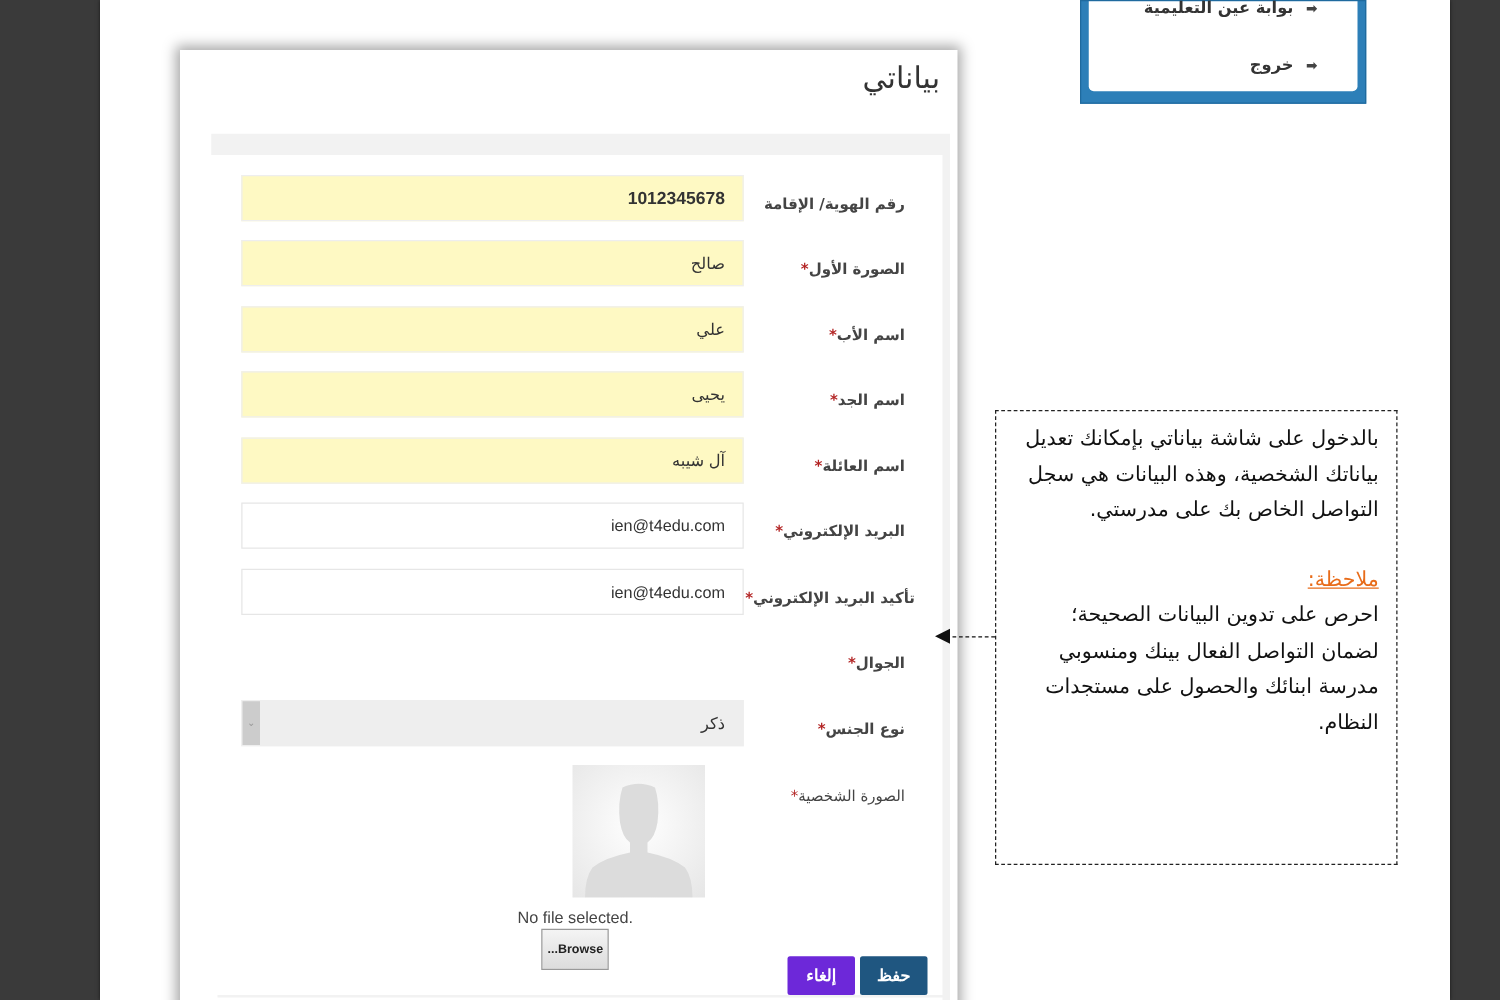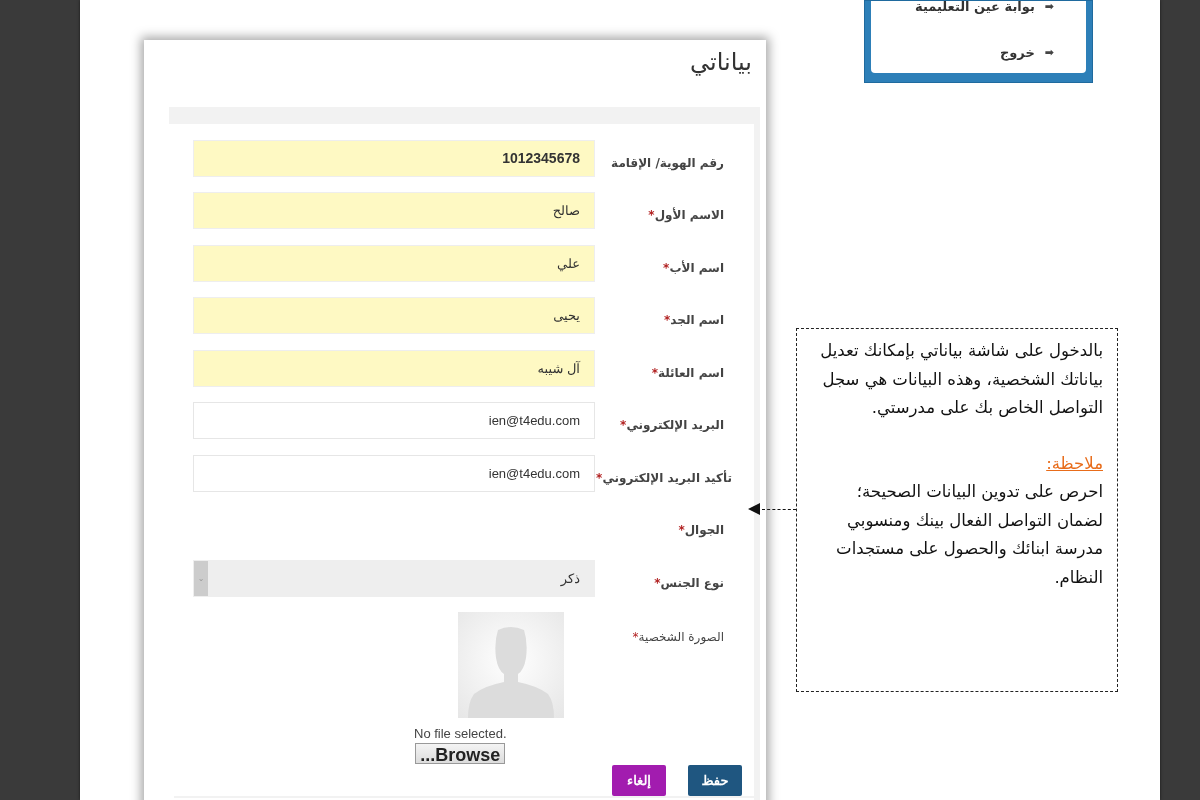--- a/index.html
+++ b/index.html
@@ -79,29 +79,29 @@
   .avatar-box {
     position: absolute; left: 314px; top: 572px; width: 106px; height: 106px;
     background: radial-gradient(circle at 50% 45%, #ffffff 0%, #f0f0f0 60%, #e6e6e6 100%);
   }
   .file-line {
     position: absolute; left: 270px; top: 686px; display: flex; align-items: center; gap: 2px;
     direction: ltr; font-family: "Liberation Sans", sans-serif; font-size: 13px; color: #444; flex-direction: column;
   }
   .browse-btn {
     border: 1px solid #999; background: linear-gradient(#f4f4f4, #dcdcdc);
-    font-size: 18px; font-weight: bold; color: #222; padding: 1px 4px; height: 21px;
+    font-size: 10px; font-weight: bold; color: #222; padding: 1px 4px; height: 33px;
     font-family: "Liberation Sans", sans-serif;
   }
   .btn {
     position: absolute; top: 725px; height: 31px; width: 54px; border-radius: 2px;
     color: #fff; font-size: 13px; font-weight: bold; text-align: center; line-height: 31px; border: none;
   }
   .btn.save { right: 24px; background: #1f5680; }
-  .btn.cancel { right: 100px; background: #a21caf; }
+  .btn.cancel { right: 82px; background: #6d28d9; }
   .bottom-line {
     position: absolute; left: 30px; right: 6px; top: 756px; height: 2px; background: #f2f2f2;
   }
 
   
   .note-box {
     position: absolute; left: 796px; top: 328px; width: 322px; height: 364px;
     border: 1.5px dashed #222;
     direction: rtl;
     padding: 8px 14px 0 10px;
@@ -140,21 +140,21 @@
   <div class="card-title">بياناتي</div>
   <div class="gray-band"></div>
   <div class="form-panel">
 
     <div class="row" style="top:16px;">
       <div class="label"><span>رقم الهوية/ الإقامة</span></div>
       <div class="field ro bold">1012345678</div>
     </div>
 
     <div class="row" style="top:68px;">
-      <div class="label"><span>الاسم الأول</span><span class="req">*</span></div>
+      <div class="label"><span>الصورة الأول</span><span class="req">*</span></div>
       <div class="field ro">صالح</div>
     </div>
 
     <div class="row" style="top:121px;">
       <div class="label"><span>اسم الأب</span><span class="req">*</span></div>
       <div class="field ro">علي</div>
     </div>
 
     <div class="row" style="top:173px;">
       <div class="label"><span>اسم الجد</span><span class="req">*</span></div>

